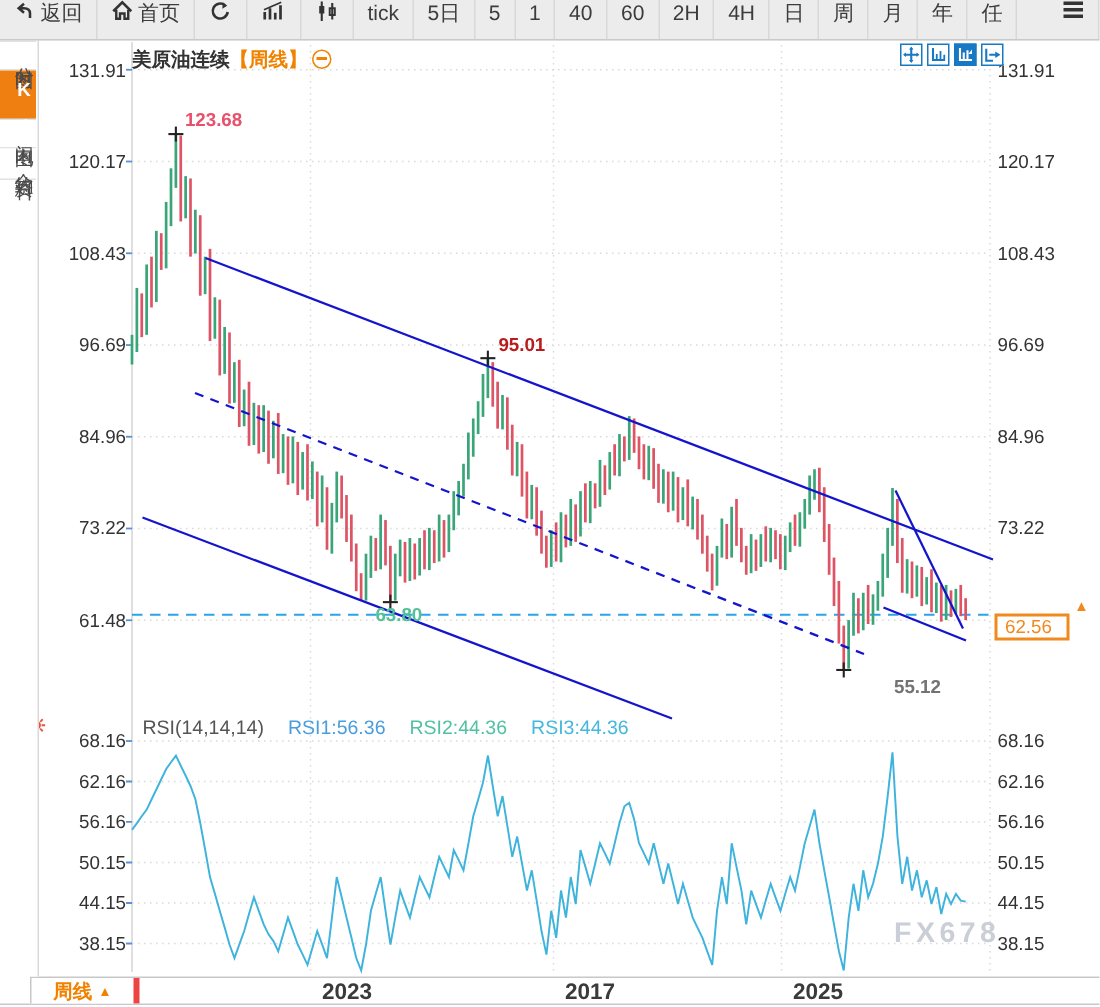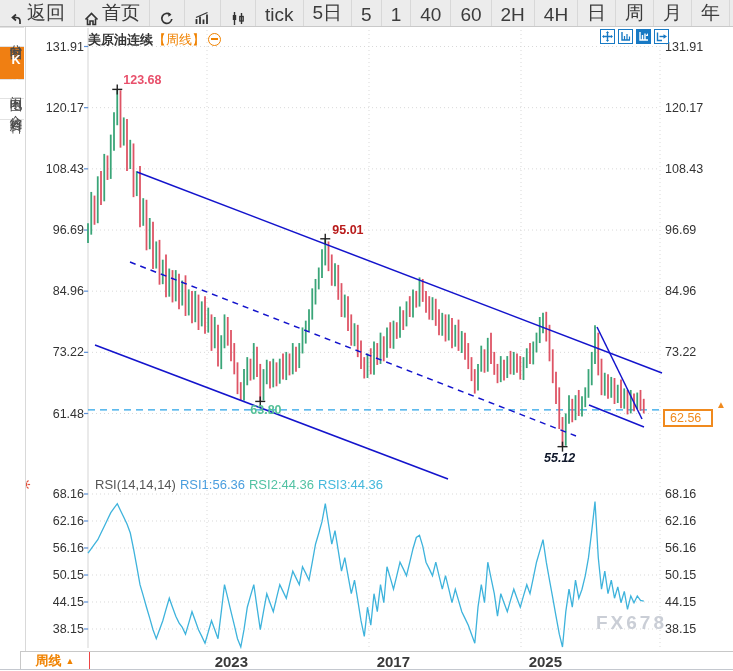--- a/index.html
+++ b/index.html
@@ -1,58 +1,58 @@
 <!DOCTYPE html>
 <html><head>
 <meta charset="utf-8">
 <style>
   html,body{margin:0;padding:0;background:#fff;}
   body{width:733px;height:671px;position:relative;overflow:hidden;
        font-family:"Liberation Sans","DejaVu Sans",sans-serif;color:#333;}
   
   #toolbar{position:absolute;left:0;top:0;width:733px;height:26px;background:#ececec;
            border-bottom:1px solid #c9c9c9;display:flex;align-items:stretch;z-index:9;}
-  .tb-btn{display:flex;align-items:flex-end;justify-content:center;padding:0 9px;
-          border-right:1px solid #d8d8d8;font-size:19px;color:#3c3c3c;cursor:pointer;white-space:nowrap;}
+  .tb-btn{display:flex;align-items:flex-start;justify-content:center;padding:0 9px;
+          border-right:1px solid #d8d8d8;font-size:14px;color:#3c3c3c;cursor:pointer;white-space:nowrap;}
   .tb-btn svg{display:block;}
   .tb-btn .lbl{margin-left:3px;}
   .tb-spacer{flex:1;border:none;}
   
   #sidebar{position:absolute;left:0;top:27px;width:25px;bottom:20px;background:#fff;
            border-right:1px solid #d9d9d9;z-index:8;}
   .sb-item{writing-mode:vertical-rl;text-orientation:upright;width:24px;text-align:center;
            padding:6px 0;font-size:12.5px;letter-spacing:2px;color:#4a4a4a;
            border-bottom:1px solid #e2e2e2;cursor:pointer;background:#fff;}
   .sb-item:first-child{border-top:1px solid #e2e2e2;}
   .sb-item.active{background:#f07f12;color:#fff;font-weight:bold;}
   
   #canvas{position:absolute;left:0;top:0;z-index:1;}
   .axis-label{position:absolute;font-size:12.5px;color:#333;z-index:3;}
   .note{position:absolute;font-size:12.5px;font-weight:bold;z-index:4;}
   #title{position:absolute;left:88px;top:31px;font-size:13px;z-index:5;}
   #title .t1{color:#333;font-weight:bold;}
-  #title .t2{color:#f08200;font-weight:normal;text-align:center;}
+  #title .t2{color:#f08200;font-weight:bold;text-align:center;}
   .circle-minus{display:inline-block;width:11px;height:11px;border:1.4px solid #f08200;
                 border-radius:50%;position:relative;top:2px;margin-left:3px;}
   .circle-minus:after{content:"";position:absolute;left:2px;right:2px;top:4.2px;height:1.4px;background:#f08200;}
   #chart-controls{position:absolute;left:600px;top:29px;display:flex;gap:3px;z-index:5;}
   .ctl{width:13px;height:13px;border:1px solid #1779c4;background:#fff;display:flex;
        align-items:center;justify-content:center;cursor:pointer;}
   .ctl.filled{background:#1779c4;}
   #price-box{position:absolute;border:2px solid #f08a1e;background:#fff;color:#f08a1e;
              font-size:12.5px;line-height:14px;padding:0 0 0 5px;width:41px;height:14px;z-index:6;}
   #price-arrow{position:absolute;color:#f08a1e;font-size:10px;z-index:6;line-height:10px;}
-  #rsi-header{position:absolute;left:95px;top:477px;display:flex;gap:4px;font-size:13px;z-index:5;}
+  #rsi-header{position:absolute;left:95px;top:477px;display:flex;gap:16px;font-size:13px;z-index:5;}
   #rsi-gear{position:absolute;left:18px;top:477px;z-index:5;}
   #watermark{position:absolute;left:596px;top:612px;font-size:19px;font-weight:bold;
              letter-spacing:3px;color:#caced6;z-index:2;}
   #bottom-line{position:absolute;left:20px;right:0;top:651px;height:1px;background:#c8c8c8;z-index:5;}
   #bottom-edge{position:absolute;left:0;right:0;top:669px;height:1px;background:#c4c8cf;z-index:5;}
   #period-tab{position:absolute;left:20px;top:652px;width:68px;height:17px;background:#fff;
-              border-left:1px solid #c8c8c8;border-right:1px solid #ef4444;z-index:6;
+              border-left:1px solid #c8c8c8;border-right:4px solid #ef4444;z-index:6;
               display:flex;align-items:center;justify-content:center;gap:4px;
               color:#f08200;font-weight:bold;font-size:13px;cursor:pointer;}
   #period-tab .tri{font-size:9px;}
   .year-label{position:absolute;top:653px;width:44px;text-align:right;font-size:15px;
               font-weight:bold;color:#3a3a3a;z-index:3;}
 </style>
 </head>
 <body>
 
 <svg id="canvas" width="733" height="671">
@@ -436,21 +436,21 @@
 <div id="bottom-line"></div>
 <div id="bottom-edge"></div>
 <div id="period-tab">
   <span>周线</span>
   <span class="tri">▲</span>
 </div>
 
 <div class="note" style="left: 123.25px; top: 73.3865px; color: rgb(232, 80, 107);">123.68</div>
 <div class="note" style="left: 332.25px; top: 222.786px; color: #b91c1c;">95.01</div>
 <div class="note" style="left: 250.25px; top: 403.421px; color: rgb(84, 192, 152);">63.80</div>
-<div class="note" style="left: 544px; top: 450.653px; color: #0f172a; font-style: italic;">55.12</div>
+<div class="note" style="left: 596px; top: 450.653px; color: #737373;">55.12</div>
 <div class="axis-label" style="left: 38px; top: 39.5px; width: 46px; text-align: right;">131.91</div>
 <div class="axis-label" style="left: 665px; top: 39.5px; width: 50px; text-align: left;">131.91</div>
 <div class="axis-label" style="left: 38px; top: 100.677px; width: 46px; text-align: right;">120.17</div>
 <div class="axis-label" style="left: 665px; top: 100.677px; width: 50px; text-align: left;">120.17</div>
 <div class="axis-label" style="left: 38px; top: 161.854px; width: 46px; text-align: right;">108.43</div>
 <div class="axis-label" style="left: 665px; top: 161.854px; width: 50px; text-align: left;">108.43</div>
 <div class="axis-label" style="left: 38px; top: 223.031px; width: 46px; text-align: right;">96.69</div>
 <div class="axis-label" style="left: 665px; top: 223.031px; width: 50px; text-align: left;">96.69</div>
 <div class="axis-label" style="left: 38px; top: 284.156px; width: 46px; text-align: right;">84.96</div>
 <div class="axis-label" style="left: 665px; top: 284.156px; width: 50px; text-align: left;">84.96</div>

